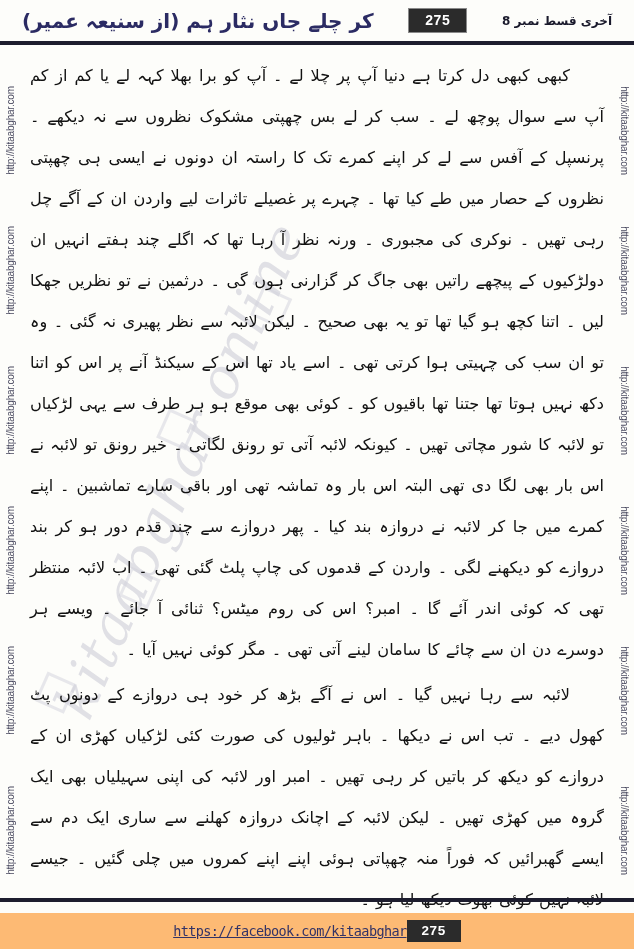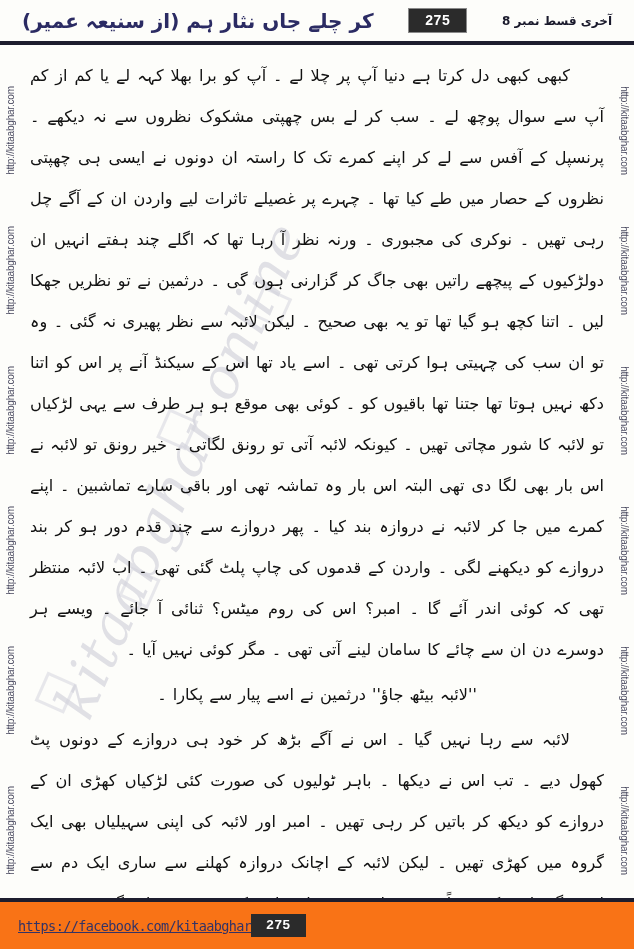--- a/index.html
+++ b/index.html
@@ -74,29 +74,29 @@
     bottom: 47px; left: 0;
     width: 634px;
     height: 4px;
     background: #1d1d2e;
     z-index: 6;
   }
   .footer {
     position: absolute;
     bottom: 0; left: 0;
     width: 634px;
-    height: 47px;
+    height: 36px;
     display: flex;
     align-items: center;
-    justify-content: flex-start;
+    justify-content: center;
     padding: 0 18px;
     box-sizing: border-box;
     direction: ltr;
     z-index: 6;
-    background: #f97316;
+    background: #fdba74;
   }
   .footer-link {
     font-family: "DejaVu Sans Mono", monospace;
     font-size: 13.5px;
     color: #333366;
     letter-spacing: -0.6px;
     white-space: nowrap;
     font-weight: 500;
   }
   .footer-badge {
@@ -242,21 +242,20 @@
     <div class="wm-text" style="top:78px;">http://kitaabghar.com</div>
     <div class="wm-text" style="top:218px;">http://kitaabghar.com</div>
     <div class="wm-text" style="top:358px;">http://kitaabghar.com</div>
     <div class="wm-text" style="top:498px;">http://kitaabghar.com</div>
     <div class="wm-text" style="top:638px;">http://kitaabghar.com</div>
     <div class="wm-text" style="top:778px;">http://kitaabghar.com</div>
   </div>
 
   <div class="body-area">
     <p class="para indent">کبھی کبھی دل کرتا ہے دنیا آپ پر چلا لے ۔  آپ کو برا بھلا کہہ لے یا کم از کم آپ سے سوال پوچھ لے ۔  سب کر لے بس چھپتی مشکوک نظروں سے نہ دیکھے ۔  پرنسپل کے آفس سے لے کر اپنے کمرے تک کا راستہ ان دونوں نے ایسی ہی چھپتی نظروں کے حصار میں طے کیا تھا ۔  چہرے پر غصیلے تاثرات لیے واردن ان کے آگے چل رہی تھیں ۔  نوکری کی مجبوری ۔ ورنہ نظر آ رہا تھا کہ اگلے چند ہفتے انہیں ان دولڑکیوں کے پیچھے راتیں بھی جاگ کر گزارنی ہوں گی ۔  درثمین نے تو نظریں جھکا لیں ۔  اتنا کچھ ہو گیا تھا تو یہ بھی صحیح ۔ لیکن لائبہ سے نظر پھیری نہ گئی ۔  وہ تو ان سب کی چہیتی ہوا کرتی تھی ۔  اسے یاد تھا اس کے سیکنڈ آنے پر اس کو اتنا دکھ نہیں ہوتا تھا جتنا تھا باقیوں کو ۔ کوئی بھی موقع ہو ہر طرف سے یہی لڑکیاں تو لائبہ کا شور مچاتی تھیں ۔  کیونکہ لائبہ آتی تو رونق لگاتی ۔  خیر رونق تو لائبہ نے اس بار بھی لگا دی تھی البتہ اس بار وہ تماشہ تھی اور باقی سارے تماشبین ۔ اپنے کمرے میں جا کر لائبہ نے دروازہ بند کیا ۔  پھر دروازے سے چند قدم دور ہو کر بند دروازے کو دیکھنے لگی ۔  واردن کے قدموں کی چاپ پلٹ گئی تھی ۔  اب لائبہ منتظر تھی کہ کوئی اندر آئے گا ۔  امبر؟ اس کی روم میٹس؟ ثنائی آ جائے ۔  ویسے ہر دوسرے دن ان سے چائے کا سامان لینے آتی تھی ۔ مگر کوئی نہیں آیا ۔</p>
-    <p class="para center-line">''لائبہ بیٹھ جاؤ'' درثمین نے اسے پیار سے پکارا ۔</p>
     <p class="para indent">لائبہ سے رہا نہیں گیا ۔  اس نے آگے بڑھ کر خود ہی دروازے کے دونوں پٹ کھول دیے ۔  تب اس نے دیکھا ۔  باہر ٹولیوں کی صورت کئی لڑکیاں کھڑی ان کے دروازے کو دیکھ کر باتیں کر رہی تھیں ۔  امبر اور لائبہ کی اپنی سہیلیاں بھی ایک گروہ میں کھڑی تھیں ۔  لیکن لائبہ کے اچانک دروازہ کھلنے سے ساری ایک دم سے ایسے گھبرائیں کہ فوراً منہ چھپاتی ہوئی اپنے اپنے کمروں میں چلی گئیں ۔ جیسے لائبہ نہیں کوئی بھوت دیکھ لیا ہو ۔</p>
 
   </div>
 
   <div class="footer-rule"></div>
   <div class="footer">
     <a class="footer-link" href="#">https://facebook.com/kitaabghar</a>
     <div class="footer-badge">275</div>
   </div>
 

